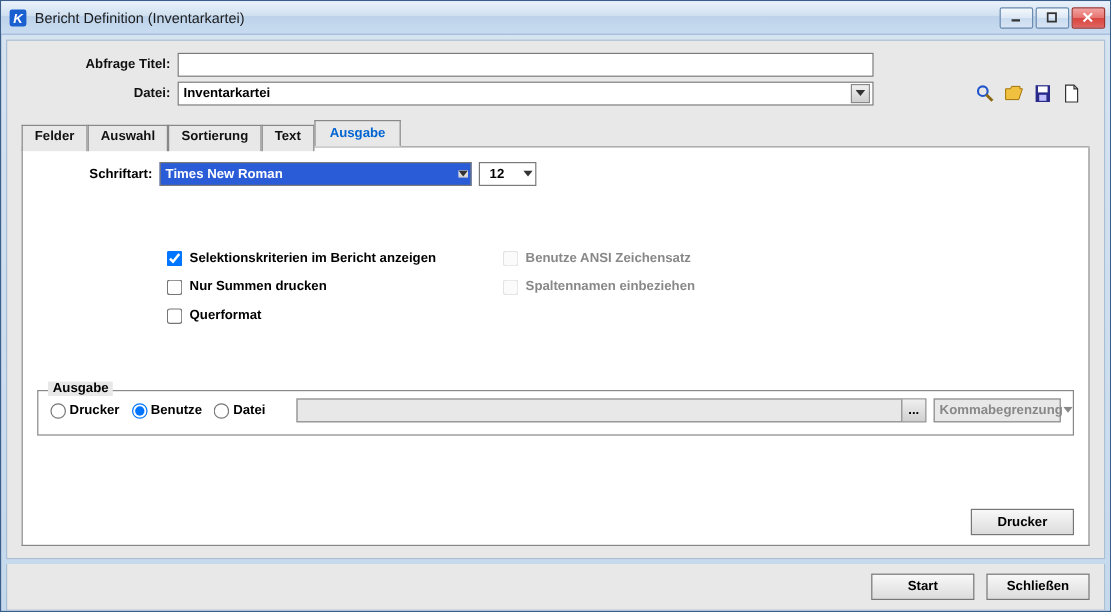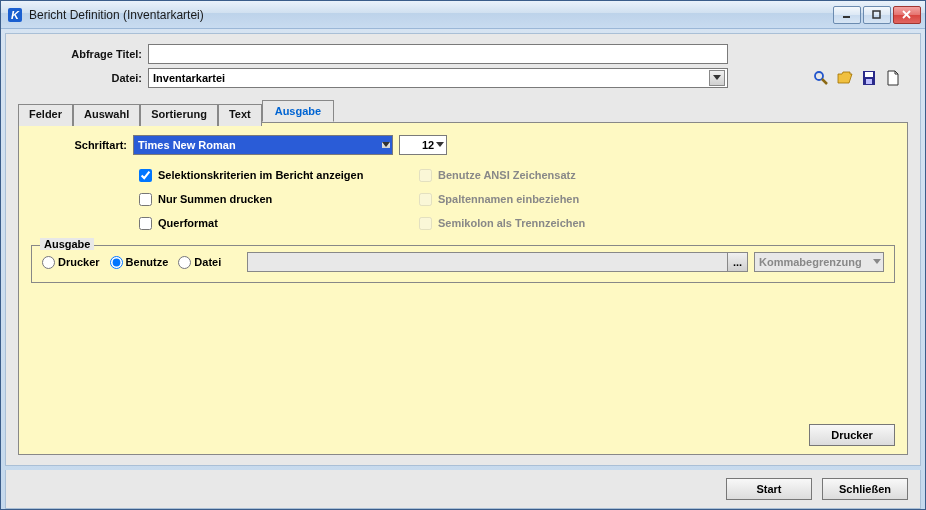--- a/index.html
+++ b/index.html
@@ -132,24 +132,25 @@
   color: #0064d2;
   border-bottom: 1px solid #e8e8e8;
   z-index: 2;
   padding: 4px 12px;
   top: 0;
 }
 .tab-panel {
   border: 1px solid #888;
   border-top: none;
   padding: 12px 12px 8px 12px;
-  background: #fef9c3;
+  background: #ffffff;
   flex: 1;
   display: flex;
   flex-direction: column;
+  gap: 40px;
 }
 .font-row {
   display: flex;
   align-items: center;
   margin-bottom: 8px;
 }
 .font-label {
   width: 102px;
   text-align: right;
   padding-right: 6px;
@@ -169,21 +170,21 @@
   color: #fff;
   font-weight: bold;
 }
 .size-combo {
   width: 48px;
   height: 20px;
   background: #fff;
   border: 1px solid #7a7a7a;
   display: flex;
   align-items: center;
-  padding: 0 2px 0 22px;
+  padding: 0 2px 0 8px;
   margin-left: 6px;
   font-weight: bold;
 }
 .size-combo .val { flex: 1; }
 .opt-grid {
   display: flex;
   margin-left: 108px;
   margin-bottom: 6px;
 }
 .opt-col {
@@ -237,21 +238,21 @@
 }
 .path-box .val { flex: 1; padding: 0 4px; color: #888; }
 .browse-btn {
   width: 20px;
   background: linear-gradient(to bottom, #f0f0f0, #d0d0d0);
   border-left: 1px solid #888;
   display: flex; align-items: center; justify-content: center;
   font-weight: bold;
 }
 .sep-combo {
-  width: 130px;
+  width: 106px;
   height: 20px;
   background: #e8e8e8;
   border: 1px solid #888;
   display: flex;
   align-items: center;
   padding: 0 2px 0 4px;
   color: #888;
   font-weight: bold;
 }
 .sep-combo .val { flex: 1; }
@@ -406,24 +407,20 @@
             </label>
         </div>
         <div class="opt-col">
           <label class="opt-row disabled">
               <input type="checkbox" disabled="" style="">
               <span>Benutze ANSI Zeichensatz</span>
             </label>
           <label class="opt-row disabled">
               <input type="checkbox" disabled="" style="">
               <span>Spaltennamen einbeziehen</span>
-            </label>
-          <label class="opt-row disabled">
-              <input type="checkbox" disabled="" style="">
-              <span>Semikolon als Trennzeichen</span>
             </label>
         </div>
       </div>
 
       <div class="fieldset">
         <div class="legend">Ausgabe</div>
         <div class="output-row">
           <div class="radio-group">
             <label class="radio-item">
                 <input type="radio" name="out" style="">

